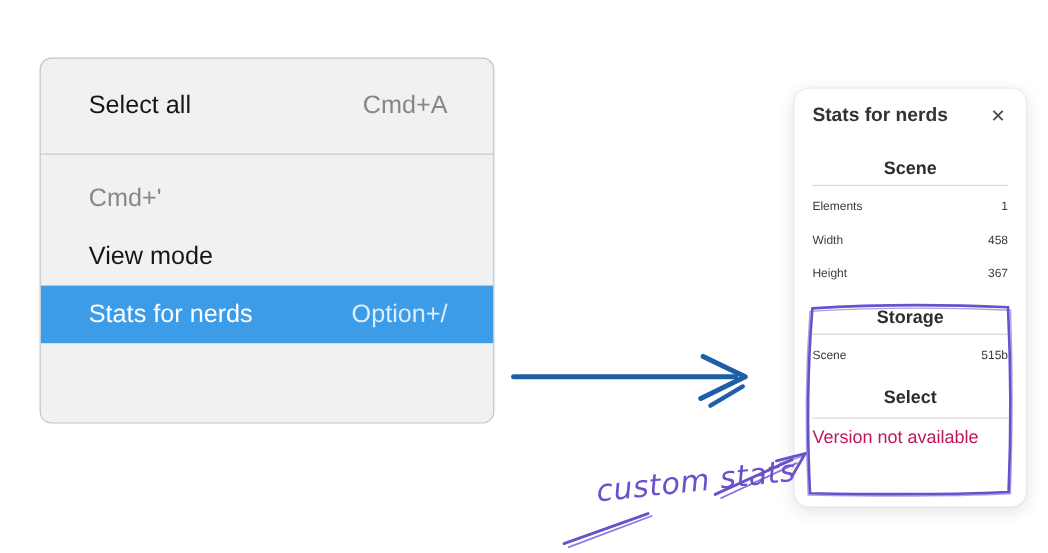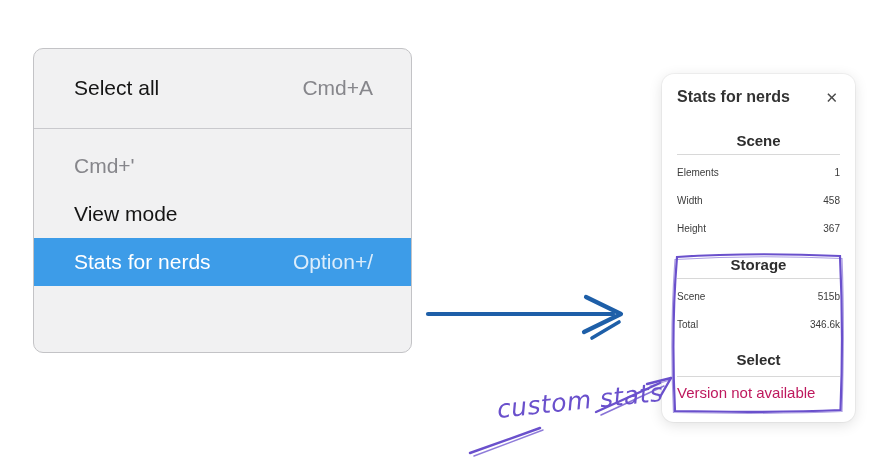--- a/index.html
+++ b/index.html
@@ -106,24 +106,20 @@
     </div>
   </div>
 
   <div>
     <div class="sec-heading storage">Storage</div>
     <hr class="sec-hr">
     <div class="stat-row">
       <span>Scene</span>
       <span>515b</span>
     </div>
-    <div class="stat-row">
-      <span>Total</span>
-      <span>346.6k</span>
-    </div>
   </div>
 
   <div>
     <div class="sec-heading version">Select</div>
     <hr class="sec-hr">
     <div class="note">Version not available</div>
   </div>
 </div>
 
 <div class="annotation">custom stats</div>

